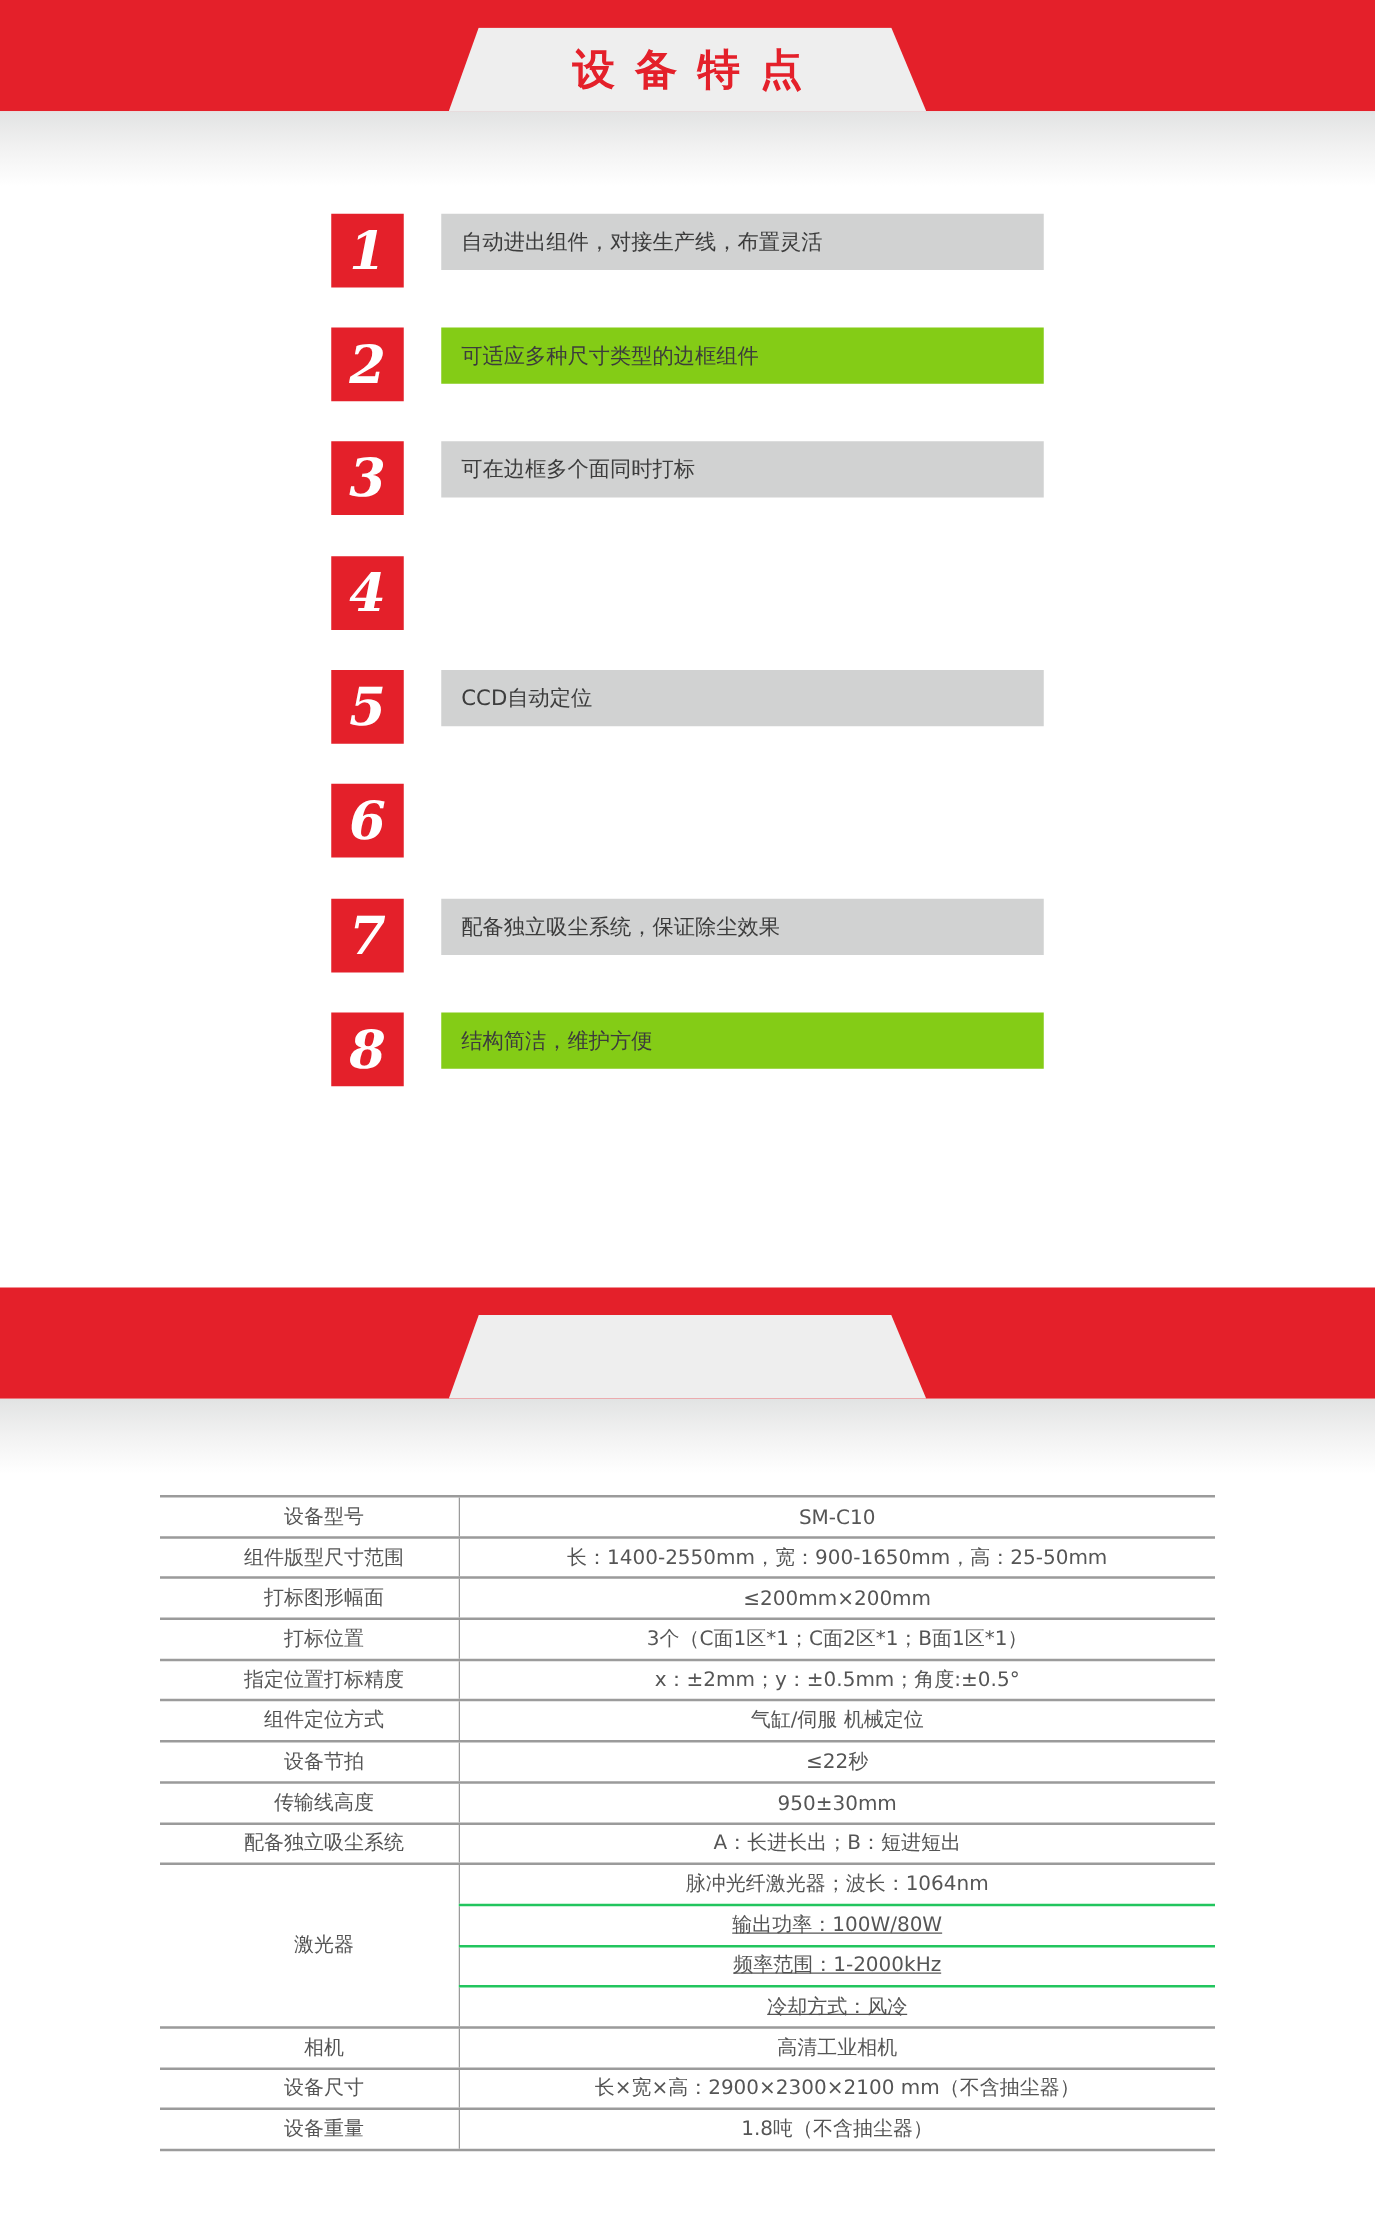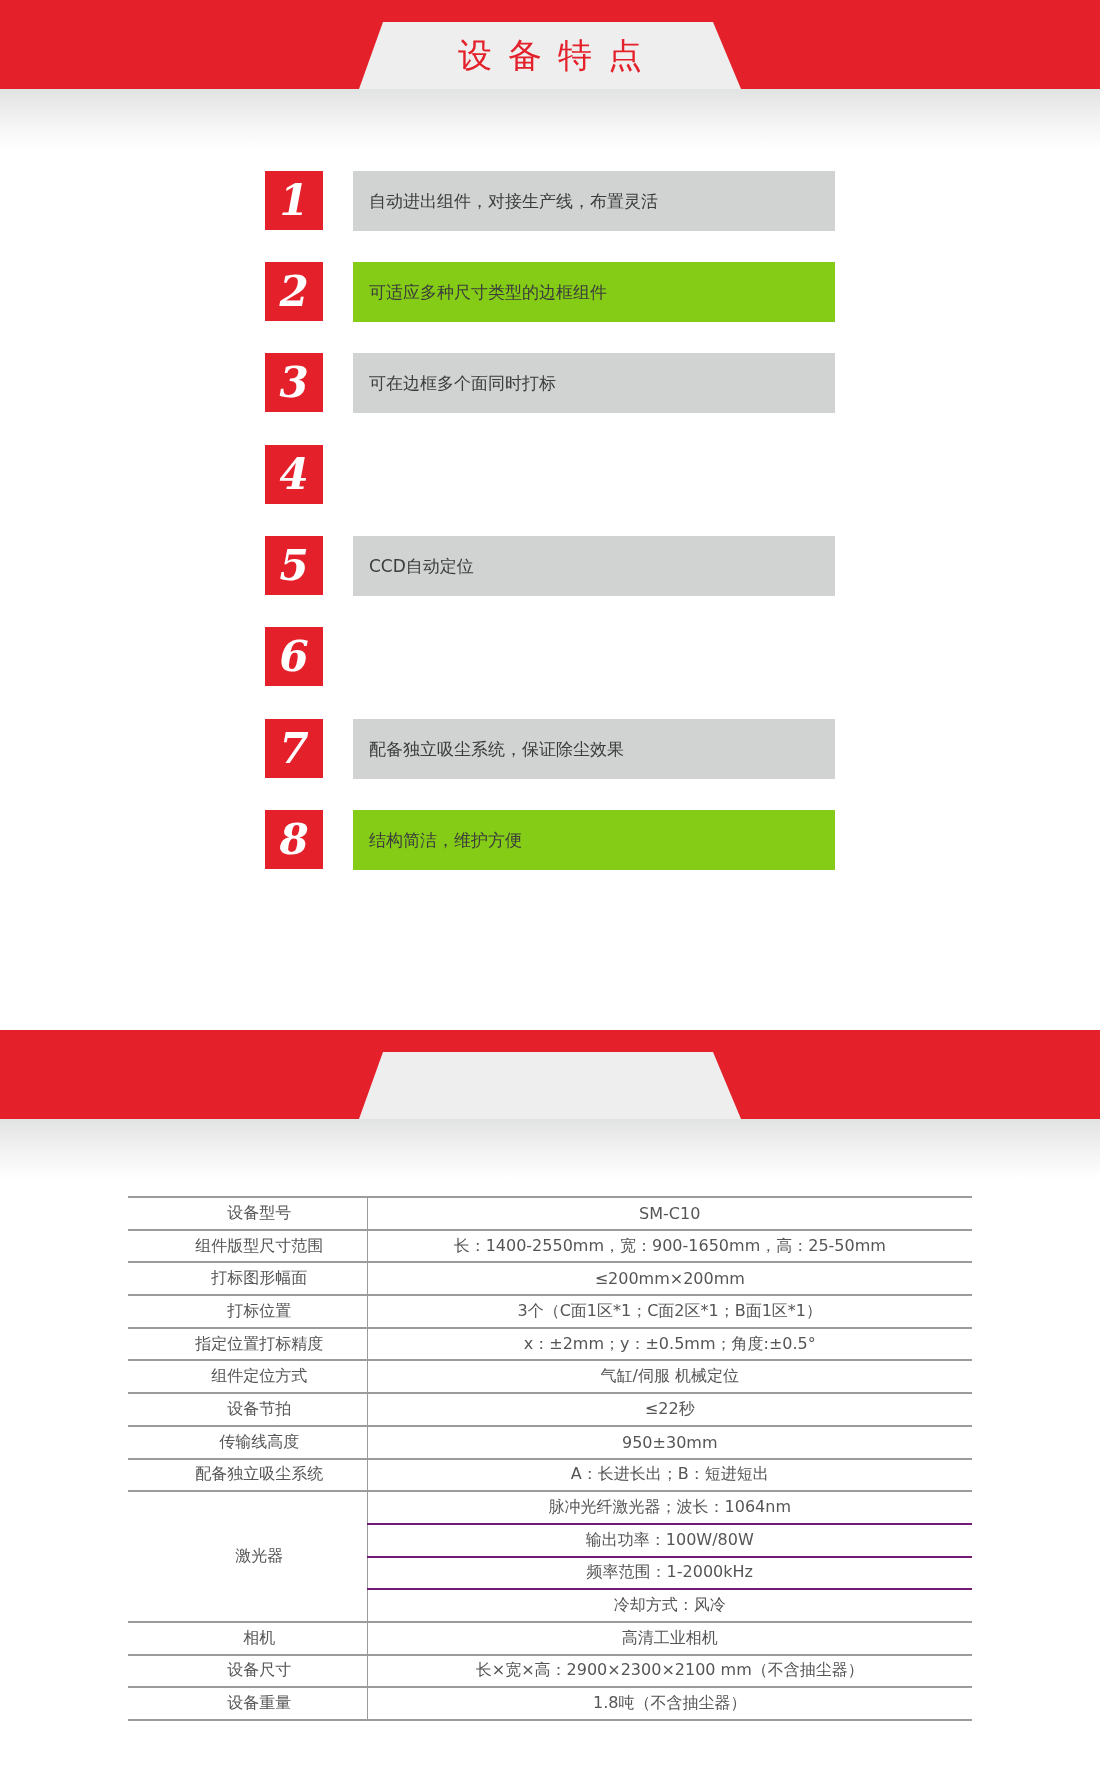--- a/index.html
+++ b/index.html
@@ -8,38 +8,38 @@
 
   .band { position: absolute; left: 0; width: 1100px; height: 150px; }
   .band .red { position: absolute; left: 0; top: 0; width: 1100px; height: 89px; background: #e4202a; }
   .band .fade { position: absolute; left: 0; top: 89px; width: 1100px; height: 60px;
     background: linear-gradient(to bottom, #e2e3e3 0%, #f2f2f2 50%, #ffffff 100%); }
   .band .tab { position: absolute; left: 359px; top: 22px; width: 382px; height: 67px;
     background: #eeeeee;
     clip-path: polygon(24px 0, 354px 0, 382px 67px, 0 67px); }
   .band .title { position: absolute; left: 359px; top: 22px; width: 382px; height: 67px;
     display: flex; align-items: center; justify-content: center;
-    color: #e4202a; font-weight: normal; font-size: 34px; letter-spacing: 16px; padding-left: 16px; }
+    color: #e4202a; font-weight: bold; font-size: 34px; letter-spacing: 16px; padding-left: 16px; }
 
   .features { position: absolute; left: 0; top: 0; }
   .feature { position: absolute; left: 265px; width: 570px; height: 59px; }
   .feature .num { position: absolute; left: 0; top: 0; width: 58px; height: 59px; background: #e4202a;
     color: #ffffff; font-family: "DejaVu Serif", "Liberation Serif", serif; font-style: italic; font-weight: bold;
     font-size: 42px; display: flex; align-items: center; justify-content: center; }
-  .feature .bar { position: absolute; left: 88px; top: 0; width: 482px; height: 60px;
+  .feature .bar { position: absolute; left: 88px; top: 0; width: 482px; height: 45px;
     display: flex; align-items: center; padding-left: 16px; font-size: 17px; color: #3c3c3c; }
   .feature.dark .bar { background: #d1d2d2; }
   .feature.light .bar { background: #84cc16; }
 
   .spec-table { position: absolute; left: 128px; top: 1196px; width: 844px; border-collapse: collapse; }
   .spec-table td { height: 32.7px; border-top: 2px solid #9b9b9b; font-size: 16px; color: #555555; padding: 0; }
   .spec-table tr:last-child td { border-bottom: 2px solid #9b9b9b; }
   .spec-table td.label { width: 239px; padding-left: 24px; border-right: 1.5px solid #9b9b9b; text-align: center; }
   .spec-table td.value { text-align: center; }
-  .spec-table td.sub { border-top: 2px solid #701a75; }
+  .spec-table td.sub { border-top: 2px solid #22c55e; text-decoration: underline; }
 </style>
 </head>
 <body>
 
 <div class="band" style="top:0;">
   <div class="red"></div>
   <div class="fade"></div>
   <div class="tab"></div>
   <div class="title">设备特点</div>
 </div>

